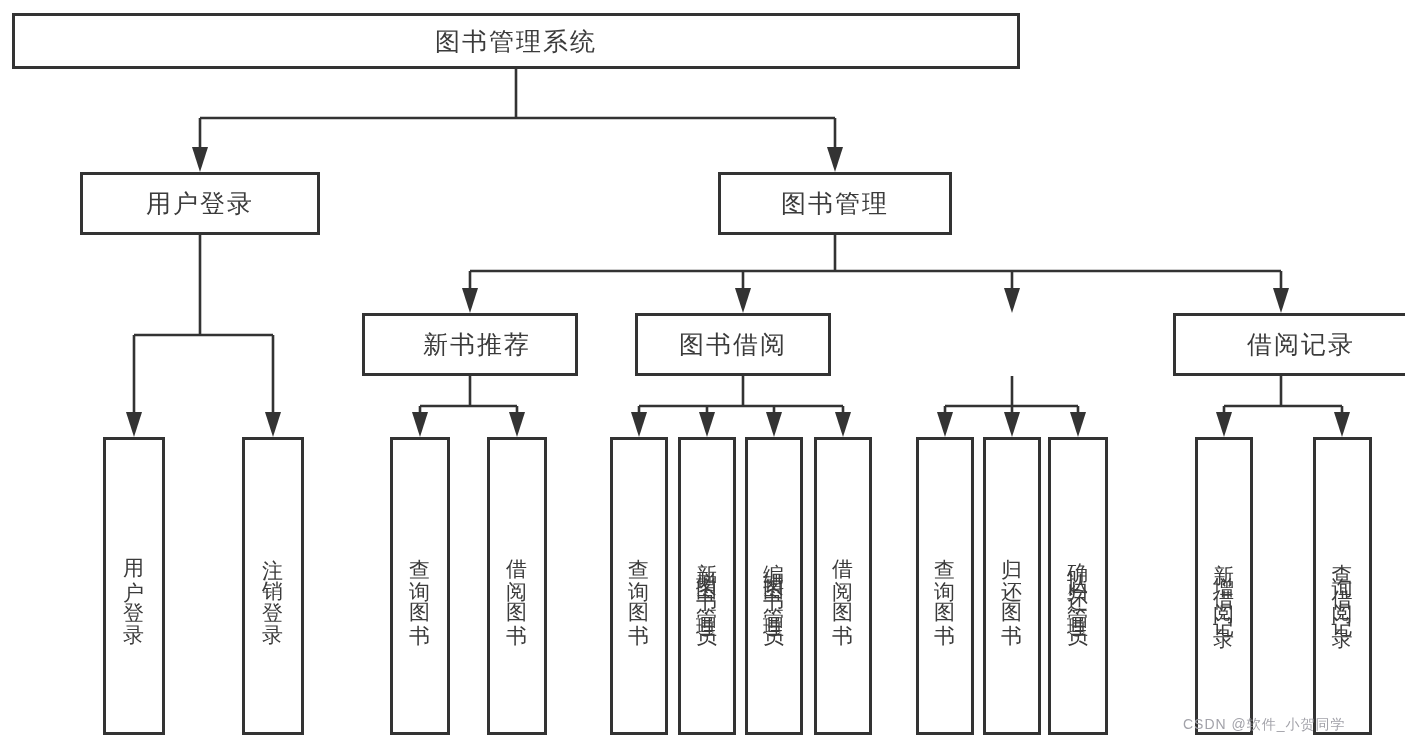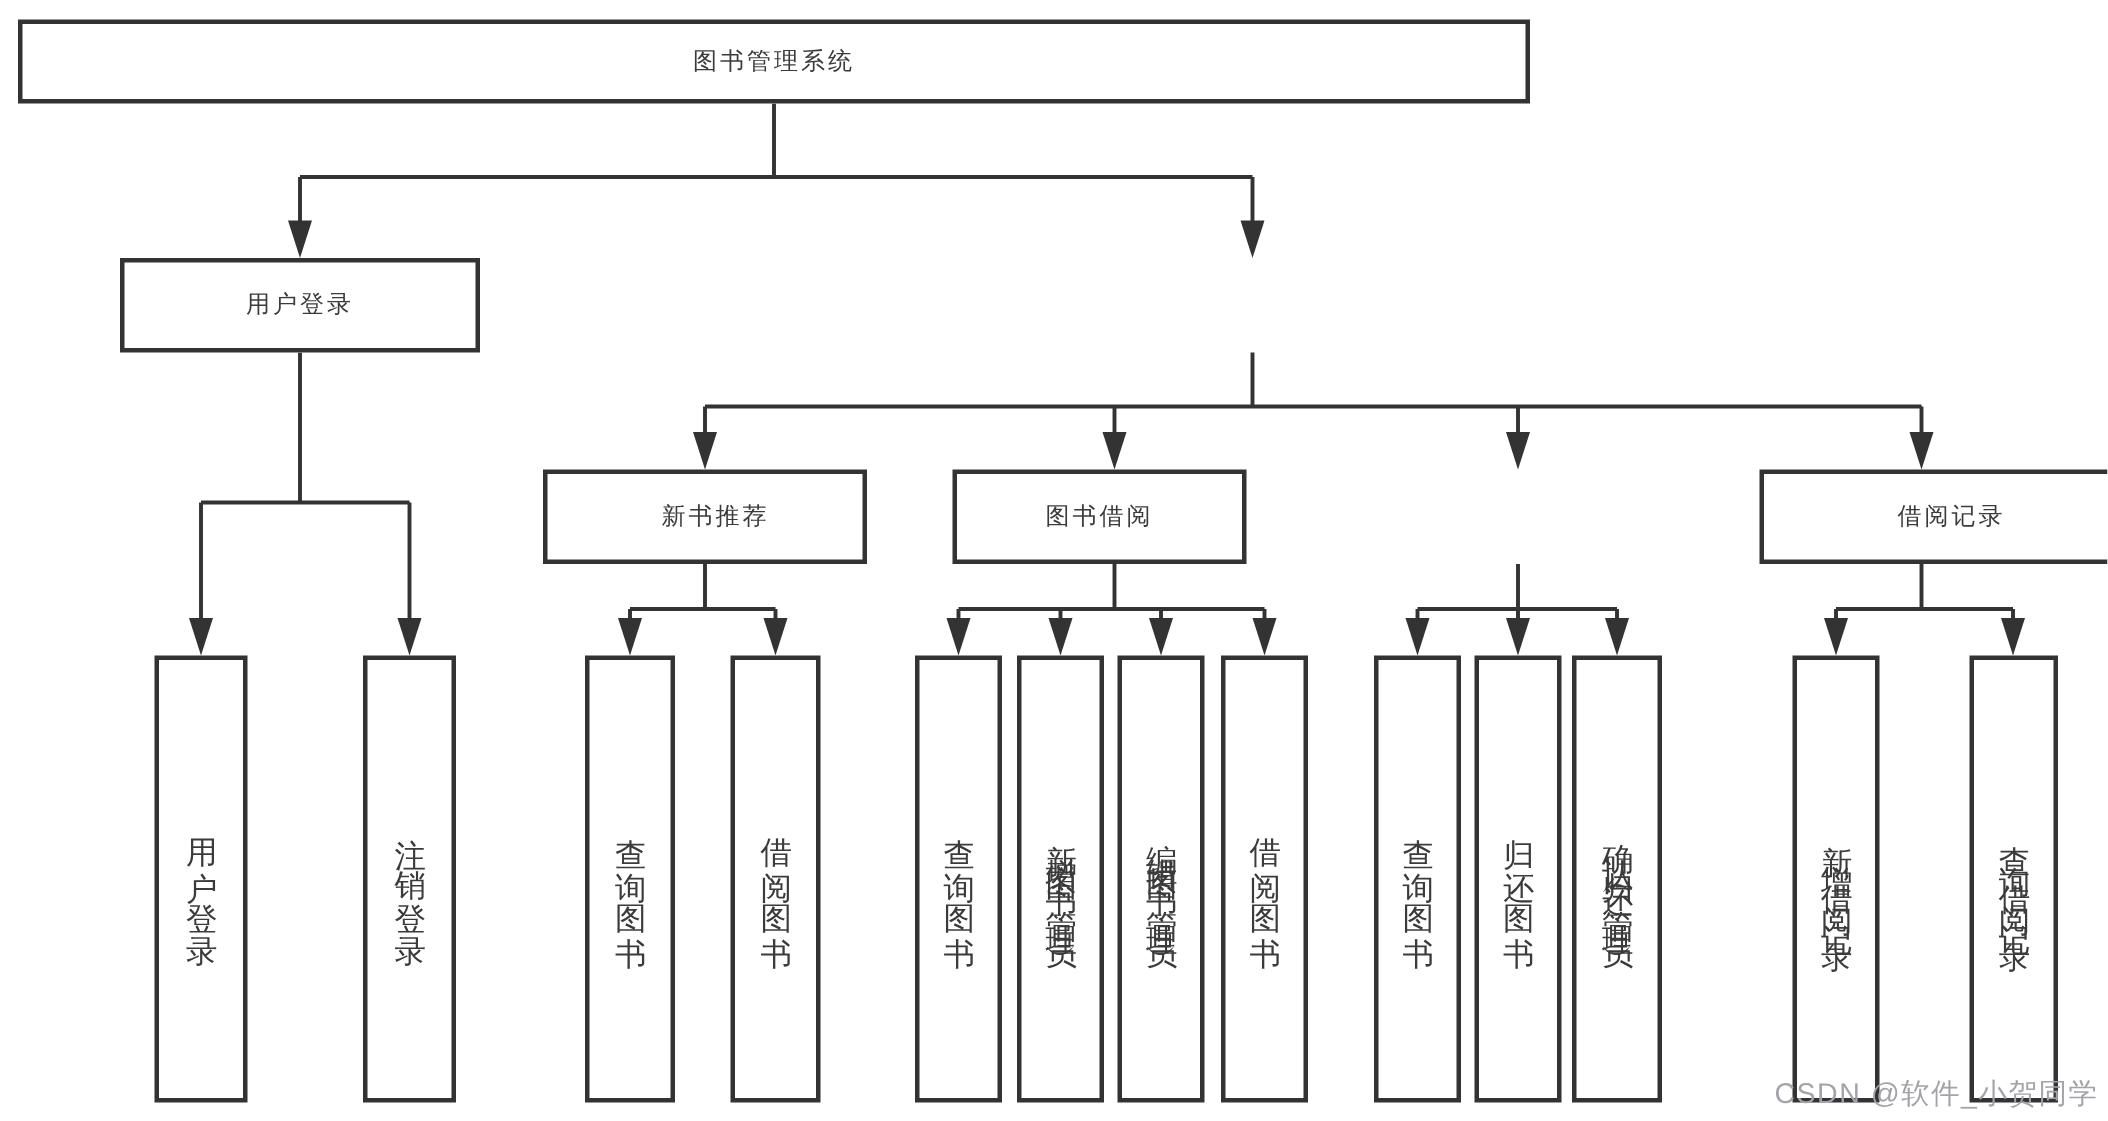--- a/index.html
+++ b/index.html
@@ -23,37 +23,37 @@
   .node {
     position: absolute;
     box-sizing: border-box;
     border: 3px solid var(--line);
     background: #ffffff;
     display: flex;
     align-items: center;
     justify-content: center;
     color: var(--text);
   }
-  .h { font-size: 16px; letter-spacing: 2px; font-weight: 500; white-space: nowrap; }
+  .h { font-size: 25px; letter-spacing: 2px; font-weight: 500; white-space: nowrap; }
   .vtext {
     writing-mode: vertical-rl;
     text-orientation: mixed;
     font-size: 21px;
     font-weight: 500;
     line-height: 1;
     white-space: nowrap;
   }
   .v4 { letter-spacing: 22px; }
   .v6 { letter-spacing: 13px; }
   .v9 { letter-spacing: 9px; }
   .watermark {
     position: absolute;
     left: 1183px;
     top: 716px;
-    font-size: 19px;
+    font-size: 14px;
     letter-spacing: 1px;
     color: var(--watermark);
     white-space: nowrap;
     z-index: 5;
   }
 </style>
 </head>
 <body>
 
 <div class="stage">
@@ -90,20 +90,21 @@
     <polygon class="arrow" points="1070,412 1086,412 1078,437"></polygon>
 
     <path class="wire" d="M1281 376 V406 M1224 406 H1342 M1224 406 V416 M1342 406 V416"></path>
     <polygon class="arrow" points="1216,412 1232,412 1224,437"></polygon>
     <polygon class="arrow" points="1334,412 1350,412 1342,437"></polygon>
   </svg>
 
   <div class="node h" style="left:12px; top:13px; width:1008px; height:56px;">图书管理系统</div>
 
   <div class="node h" style="left:80px; top:172px; width:240px; height:63px;">用户登录</div>
+  <div class="node h" style="left:718px; top:172px; width:234px; height:63px;">图书管理</div>
 
   <div class="node h" style="left:362px; top:313px; width:216px; height:63px;padding-left:14px;">新书推荐</div>
   <div class="node h" style="left:635px; top:313px; width:196px; height:63px;">图书借阅</div>
   <div class="node h" style="left:1173px; top:313px; width:256px; height:63px;">借阅记录</div>
 
   <div class="node" style="left:103px; top:437px; width:62px; height:298px;">
     <span class="vtext v4">用户登录</span>
   </div>
   <div class="node" style="left:242px; top:437px; width:62px; height:298px;">
     <span class="vtext v4">注销登录</span>

